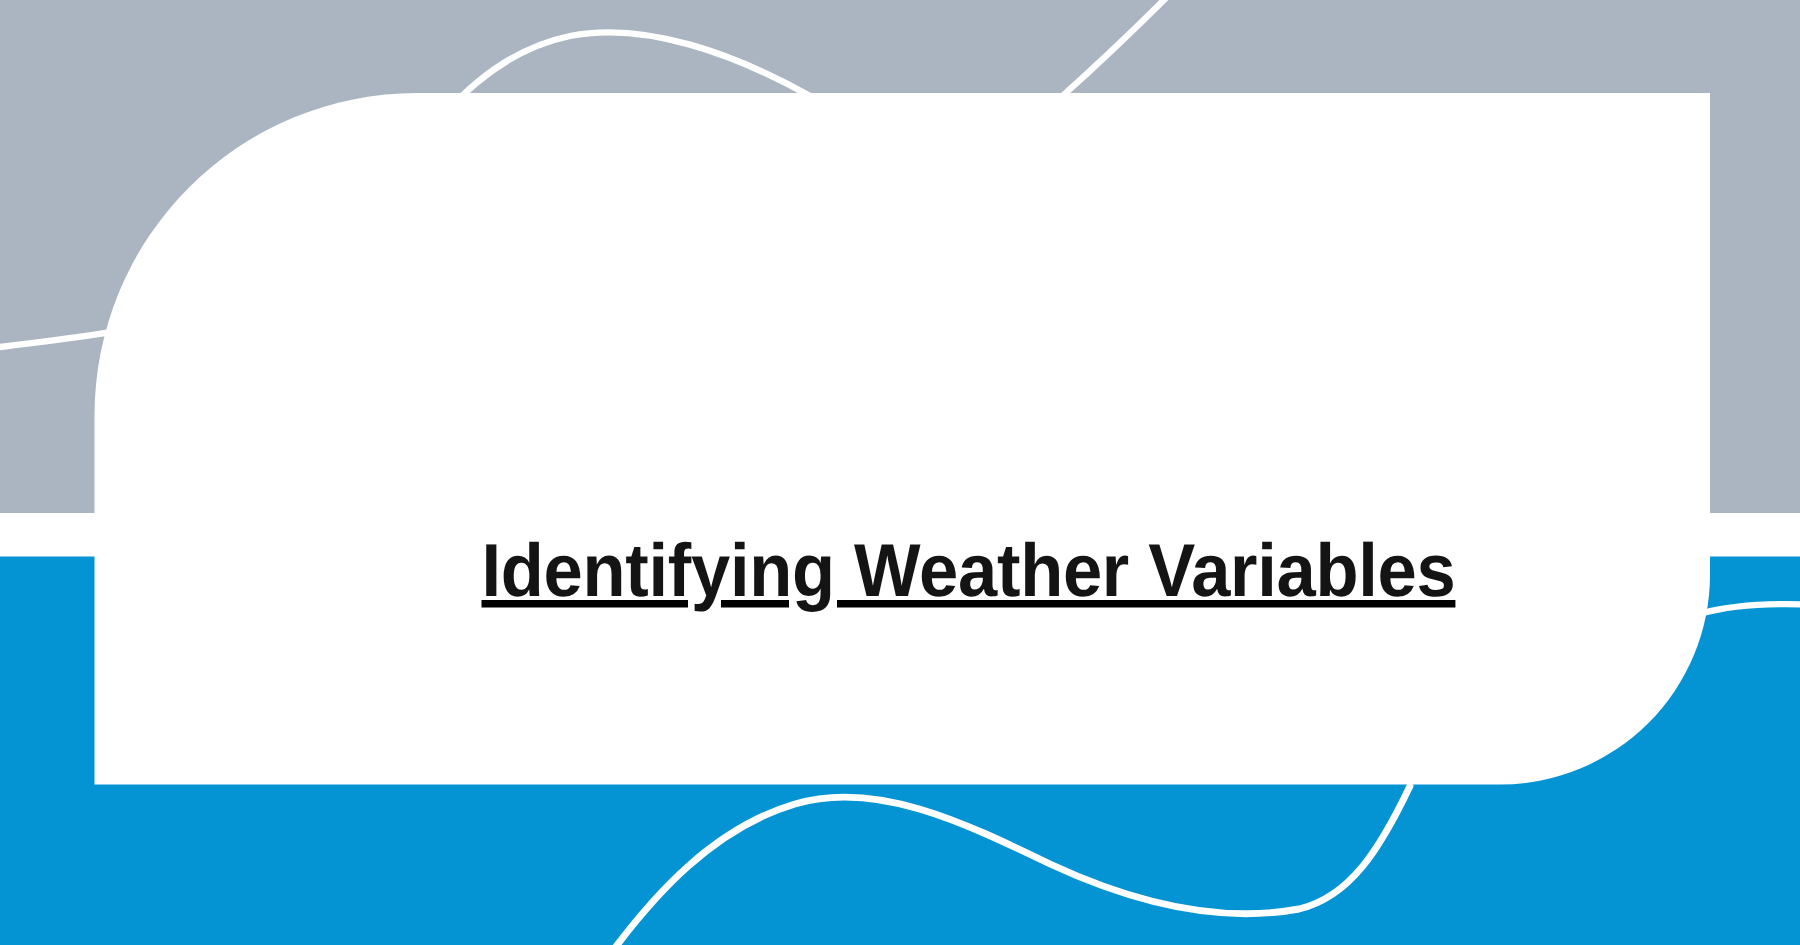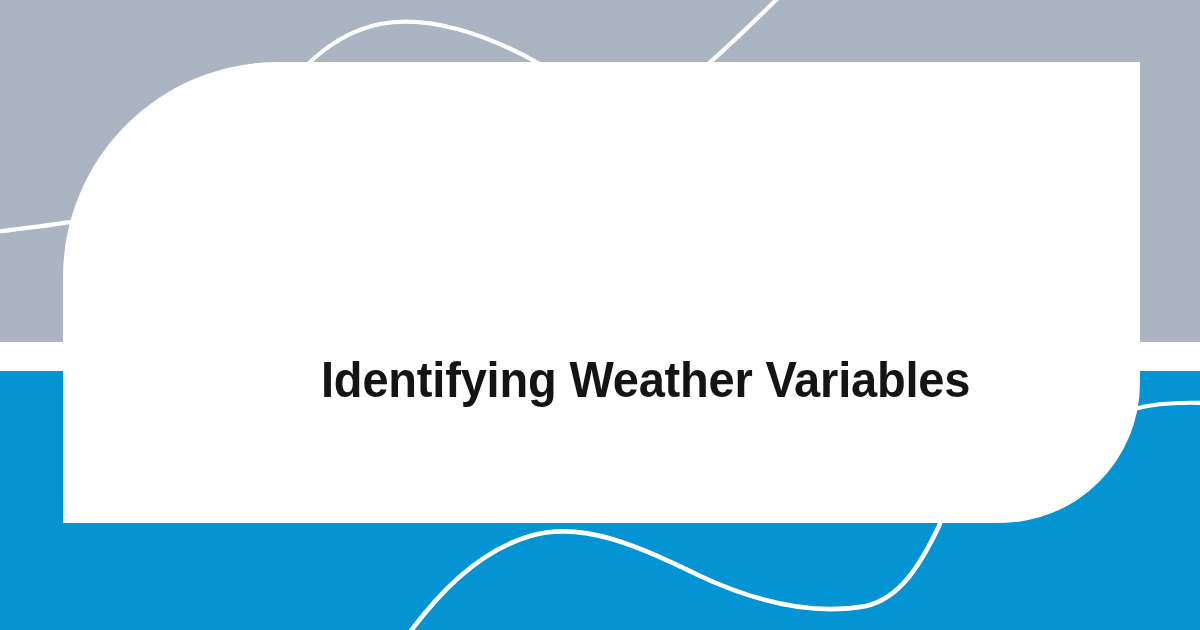--- a/index.html
+++ b/index.html
@@ -56,20 +56,21 @@
     border-bottom-left-radius: 0px;
   }
   #title-wrap {
     position: absolute;
     left: 258px;
     top: 288px;
     width: 860px;
     height: 60px;
     display: flex;
     align-items: center;
+    text-decoration: underline;
   }
   #page-title {
     margin: 0;
     font-family: "Liberation Sans", "DejaVu Sans", sans-serif;
     font-size: 50px;
     font-weight: bold;
     line-height: 1.05;
     letter-spacing: -0.2px;
     color: #141414;
     white-space: nowrap;

